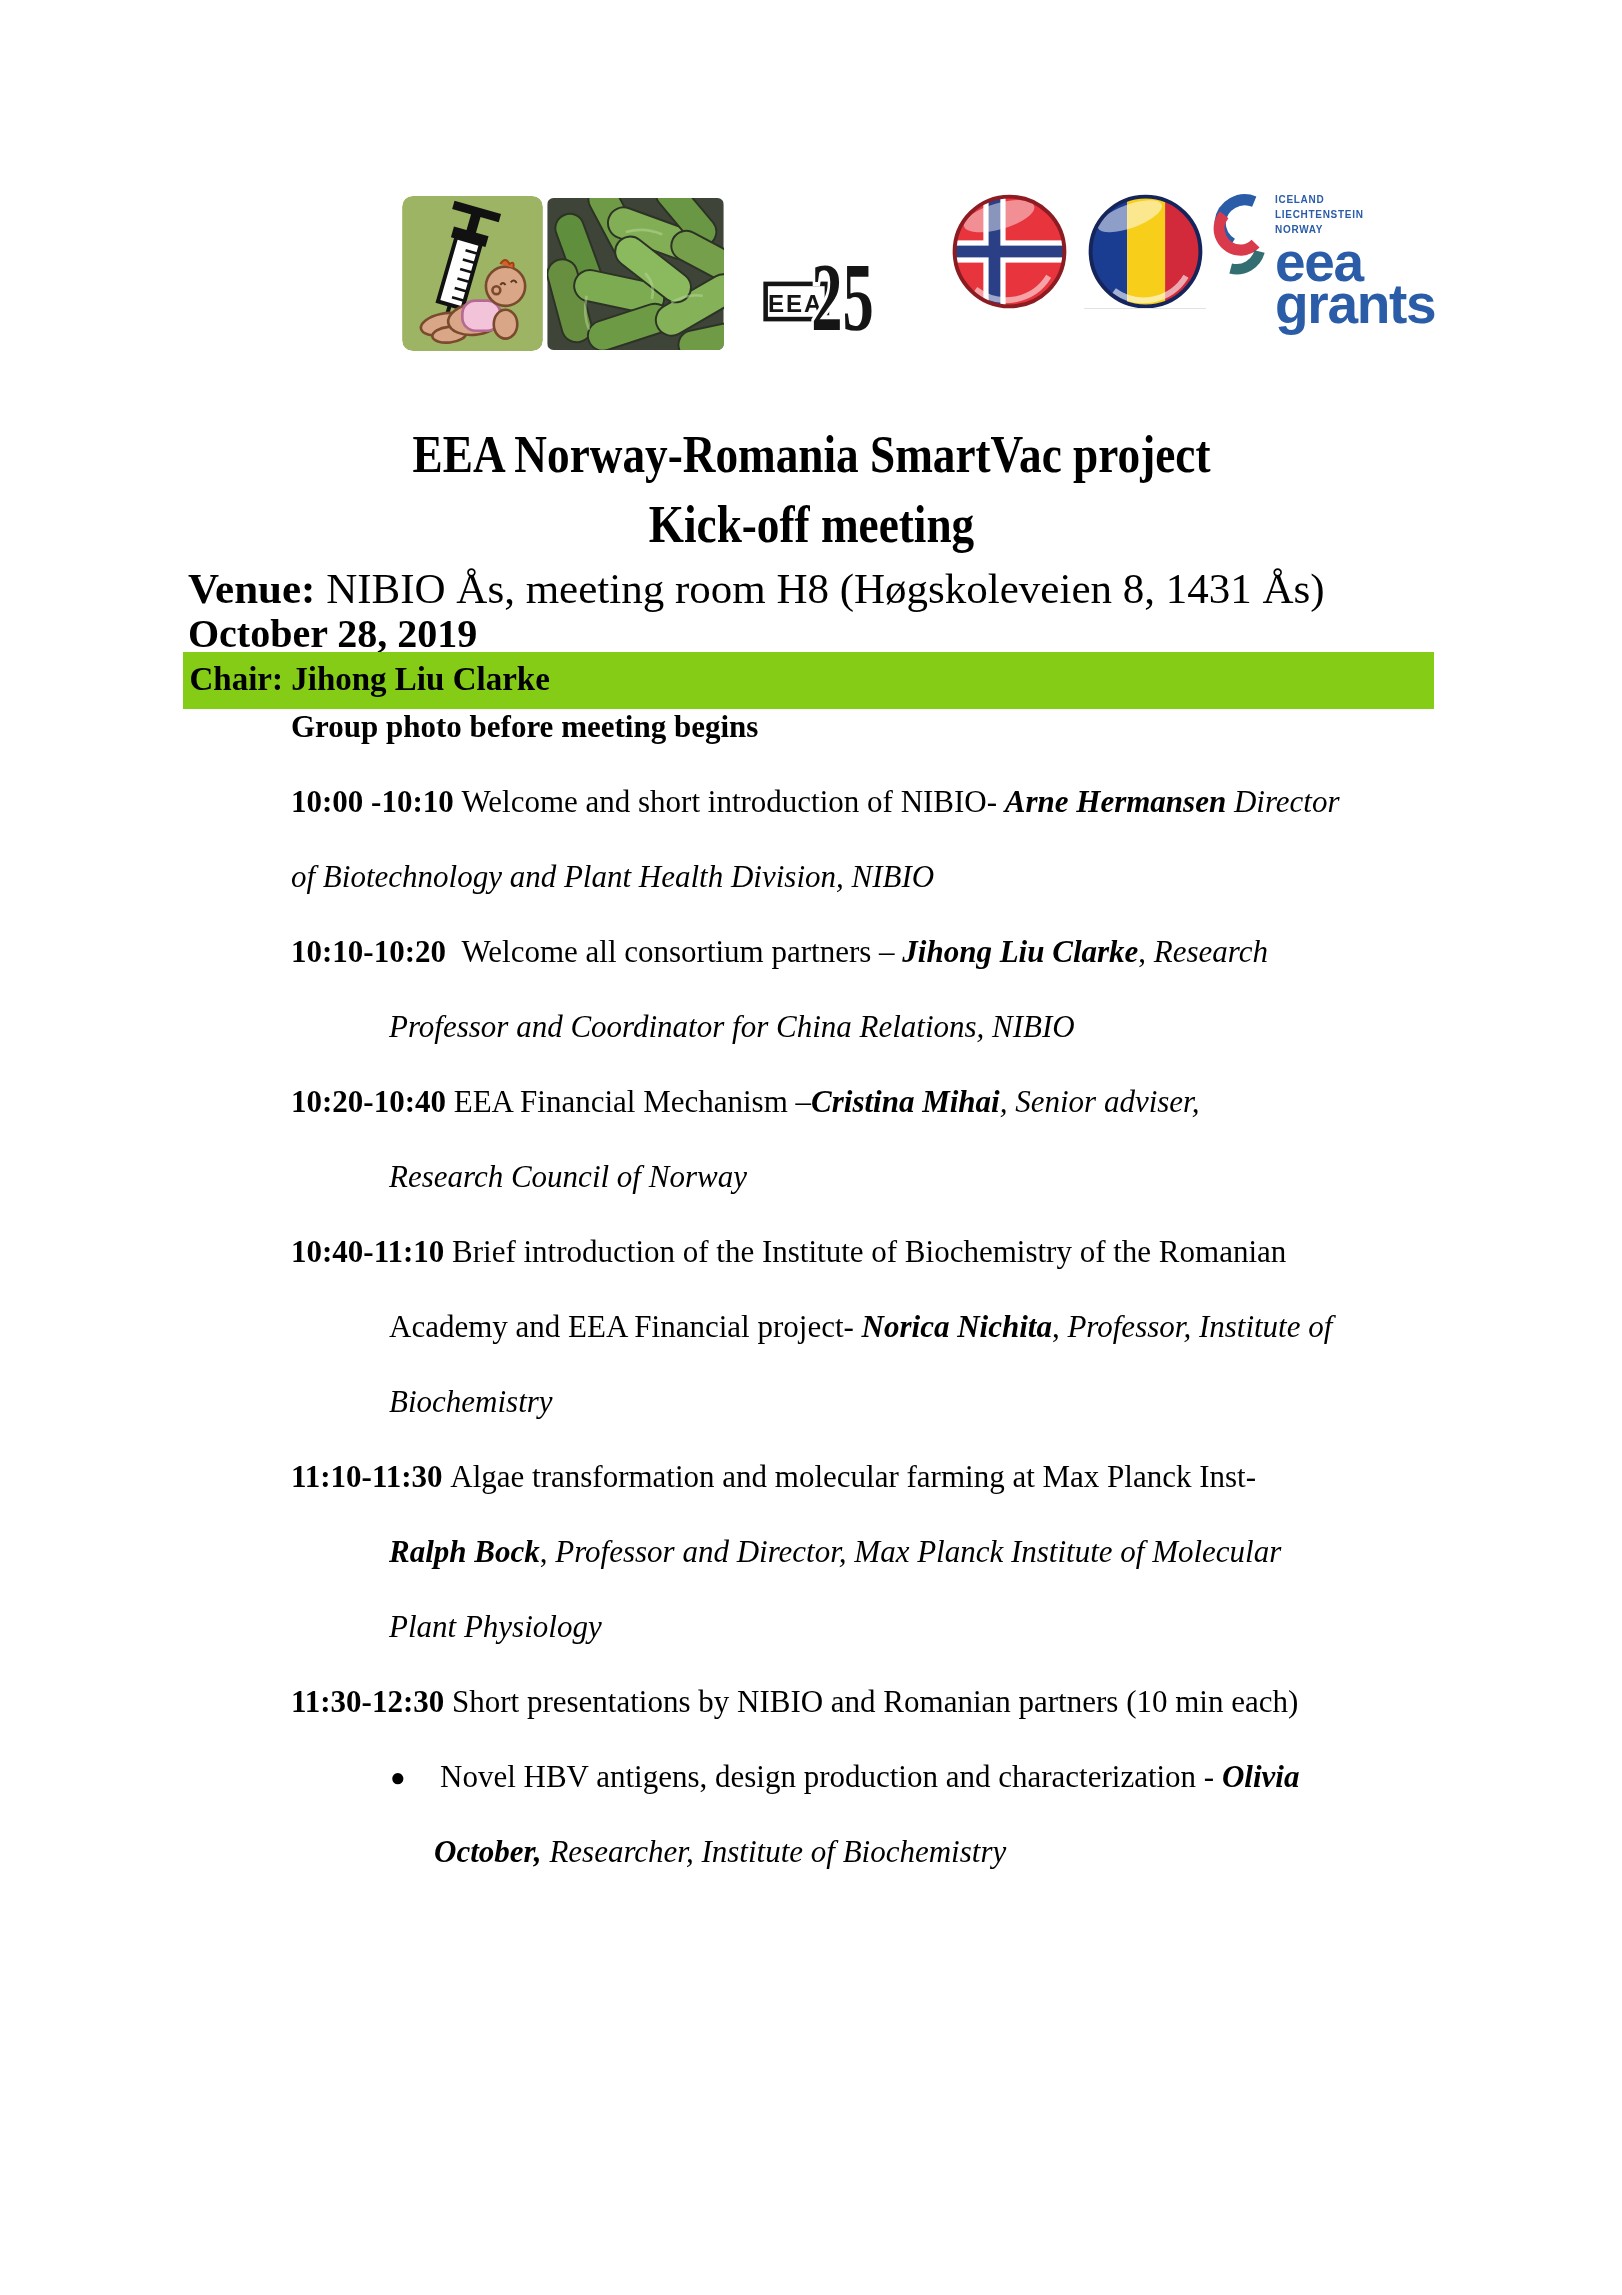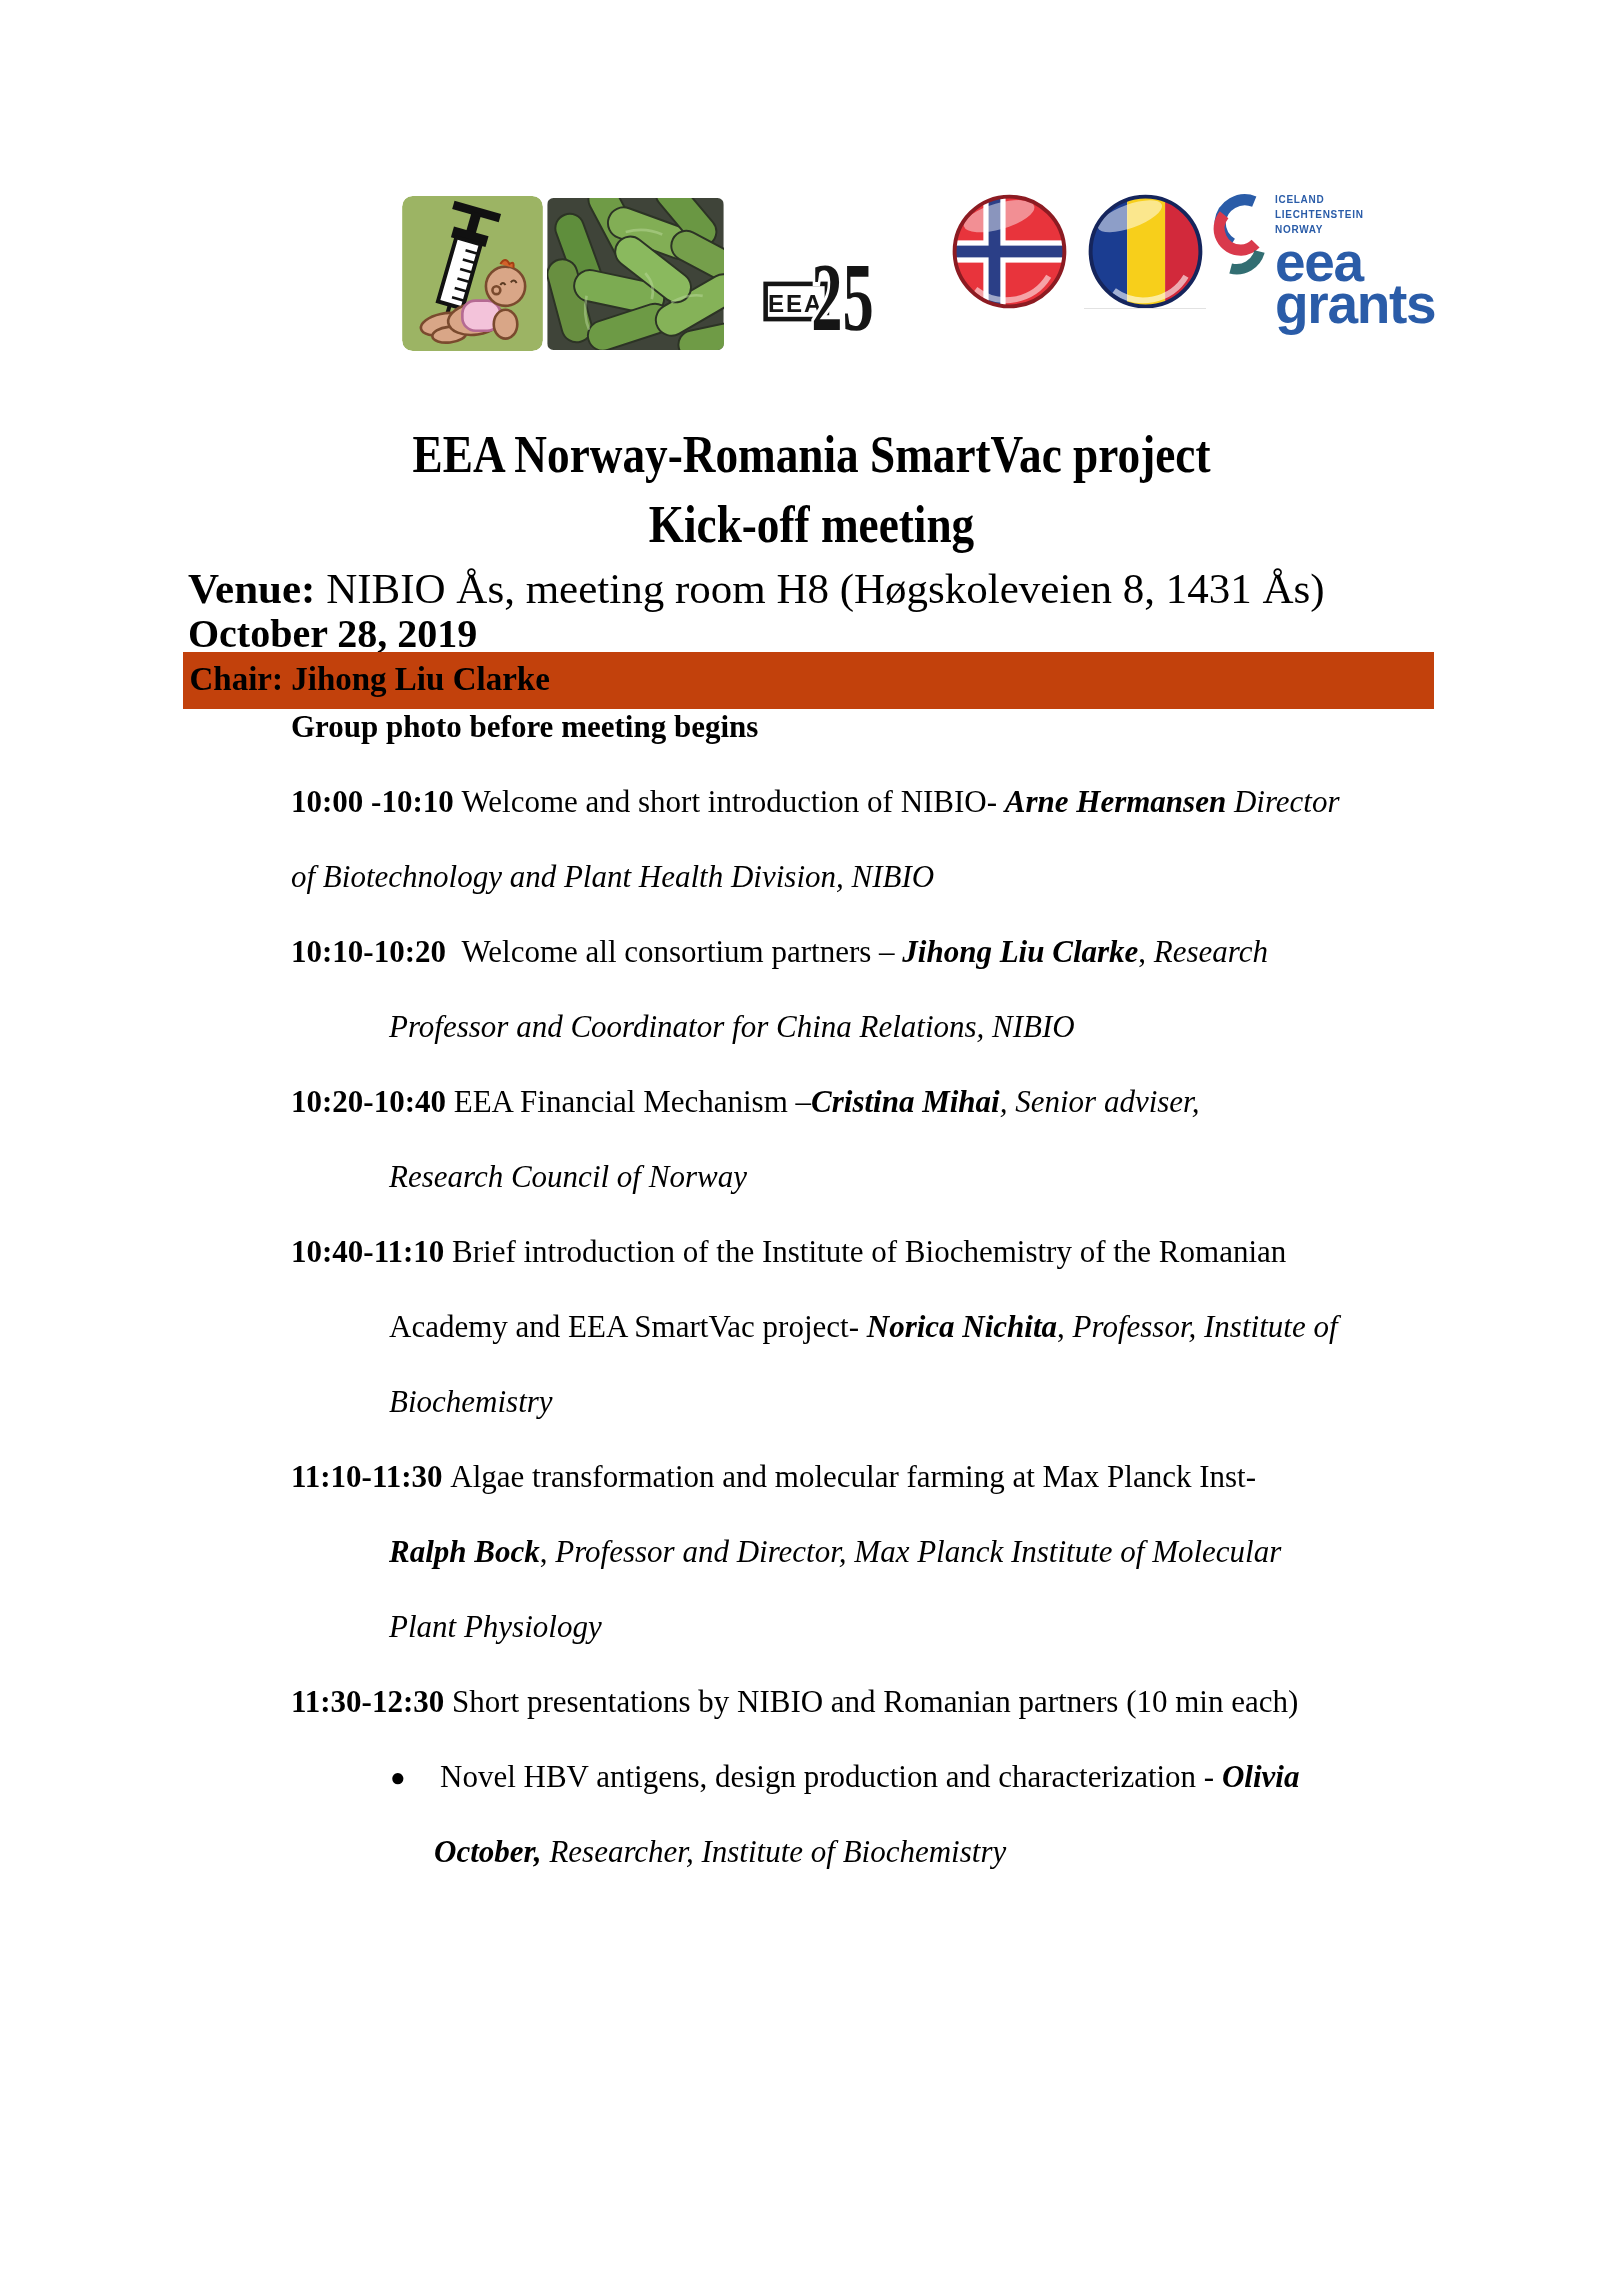--- a/index.html
+++ b/index.html
@@ -24,21 +24,21 @@
 
   
   .title{position:absolute;top:420px;left:0;width:1623px;margin:0;text-align:center;
          font-size:52px;font-weight:bold;line-height:70px;
          transform:scaleX(0.87);transform-origin:50% 0;}
 
   
   .venue{position:absolute;left:188px;top:565px;font-size:43px;line-height:47px;white-space:pre;}
   .venue .b{font-weight:bold;}
   .date{position:absolute;left:188px;top:615px;font-size:40px;font-weight:bold;line-height:38px;}
-  .chairbar{position:absolute;left:183px;top:652px;width:1251px;height:57px;background:#c2410c;}
+  .chairbar{position:absolute;left:183px;top:652px;width:1251px;height:57px;background:#84cc16;}
   .chairbar span{display:block;padding-left:6.5px;font-size:33px;font-weight:bold;line-height:55px;}
 
   
   #agenda{position:absolute;left:0;top:689px;width:1393px;}
   .line{height:75px;line-height:75px;font-size:31px;white-space:pre;}
   .ind-l1{margin-left:291px;}
   .ind-l2{margin-left:389px;}
   .ind-l2c{margin-left:434px;}
   .ind-bullet{margin-left:390px;}
   .bullet{display:inline-block;width:50px;font-size:26px;vertical-align:0.7px;}
@@ -192,21 +192,21 @@
 
   <div id="agenda">
       <div class="line ind-l1"><span class="b">Group photo before meeting begins</span></div>
       <div class="line ind-l1"><span class="b">10:00 -10:10 </span><span>Welcome and short introduction of NIBIO- </span><span class="bi">Arne Hermansen </span><span class="i">Director</span></div>
       <div class="line ind-l1"><span class="i">of Biotechnology and Plant Health Division, NIBIO</span></div>
       <div class="line ind-l1"><span class="b">10:10-10:20  </span><span>Welcome all consortium partners – </span><span class="bi">Jihong Liu Clarke</span><span>, </span><span class="i">Research</span></div>
       <div class="line ind-l2"><span class="i">Professor and Coordinator for China Relations, NIBIO</span></div>
       <div class="line ind-l1"><span class="b">10:20-10:40 </span><span>EEA Financial Mechanism –</span><span class="bi">Cristina Mihai</span><span class="i">, Senior adviser,</span></div>
       <div class="line ind-l2"><span class="i">Research Council of Norway</span></div>
       <div class="line ind-l1"><span class="b">10:40-11:10 </span><span>Brief introduction of the Institute of Biochemistry of the Romanian</span></div>
-      <div class="line ind-l2"><span>Academy and EEA SmartVac project- </span><span class="bi">Norica Nichita</span><span>, </span><span class="i">Professor, Institute of</span></div>
+      <div class="line ind-l2"><span>Academy and EEA Financial project- </span><span class="bi">Norica Nichita</span><span>, </span><span class="i">Professor, Institute of</span></div>
       <div class="line ind-l2"><span class="i">Biochemistry</span></div>
       <div class="line ind-l1"><span class="b">11:10-11:30 </span><span>Algae transformation and molecular farming at Max Planck Inst-</span></div>
       <div class="line ind-l2"><span class="bi">Ralph Bock</span><span>, </span><span class="i">Professor and Director, Max Planck Institute of Molecular</span></div>
       <div class="line ind-l2"><span class="i">Plant Physiology</span></div>
       <div class="line ind-l1"><span class="b">11:30-12:30 </span><span>Short presentations by NIBIO and Romanian partners (10 min each)</span></div>
       <div class="line ind-bullet"><span class="bullet">●</span><span>Novel HBV antigens, design production and characterization - </span><span class="bi">Olivia</span></div>
       <div class="line ind-l2c"><span class="bi">October,</span><span> </span><span class="i">Researcher, Institute of Biochemistry</span></div>
     </div>
 
 </div>

